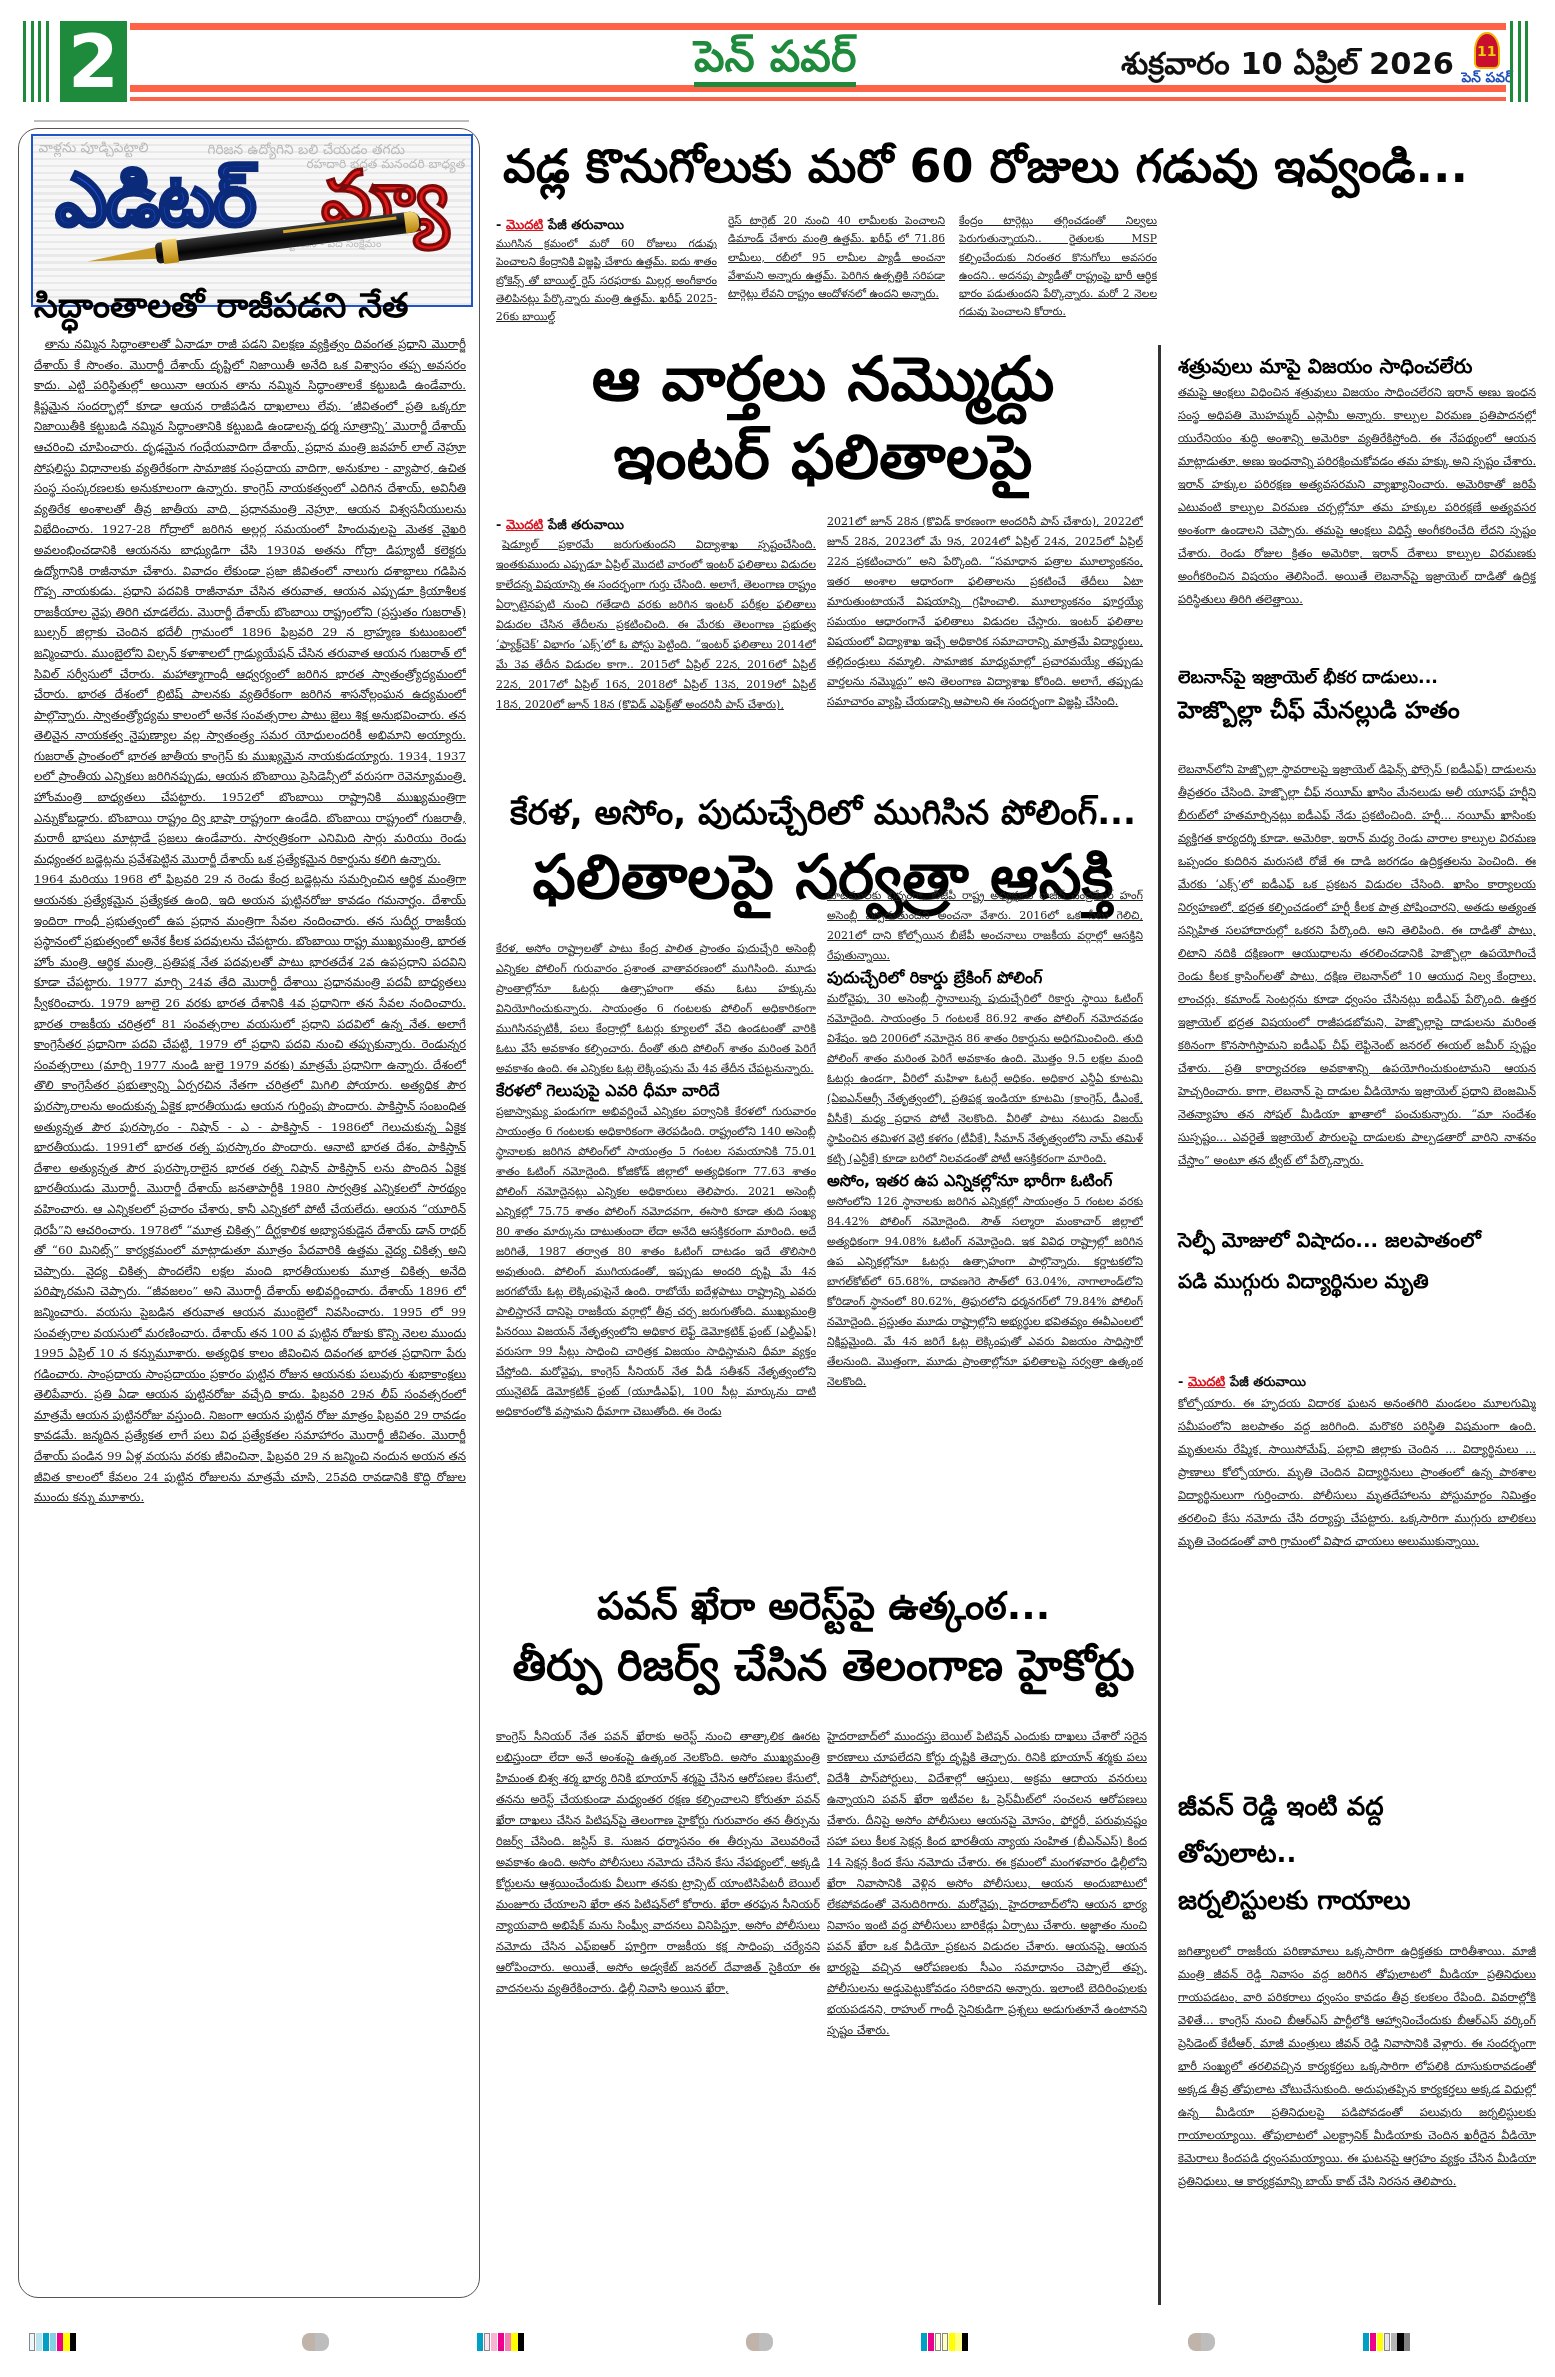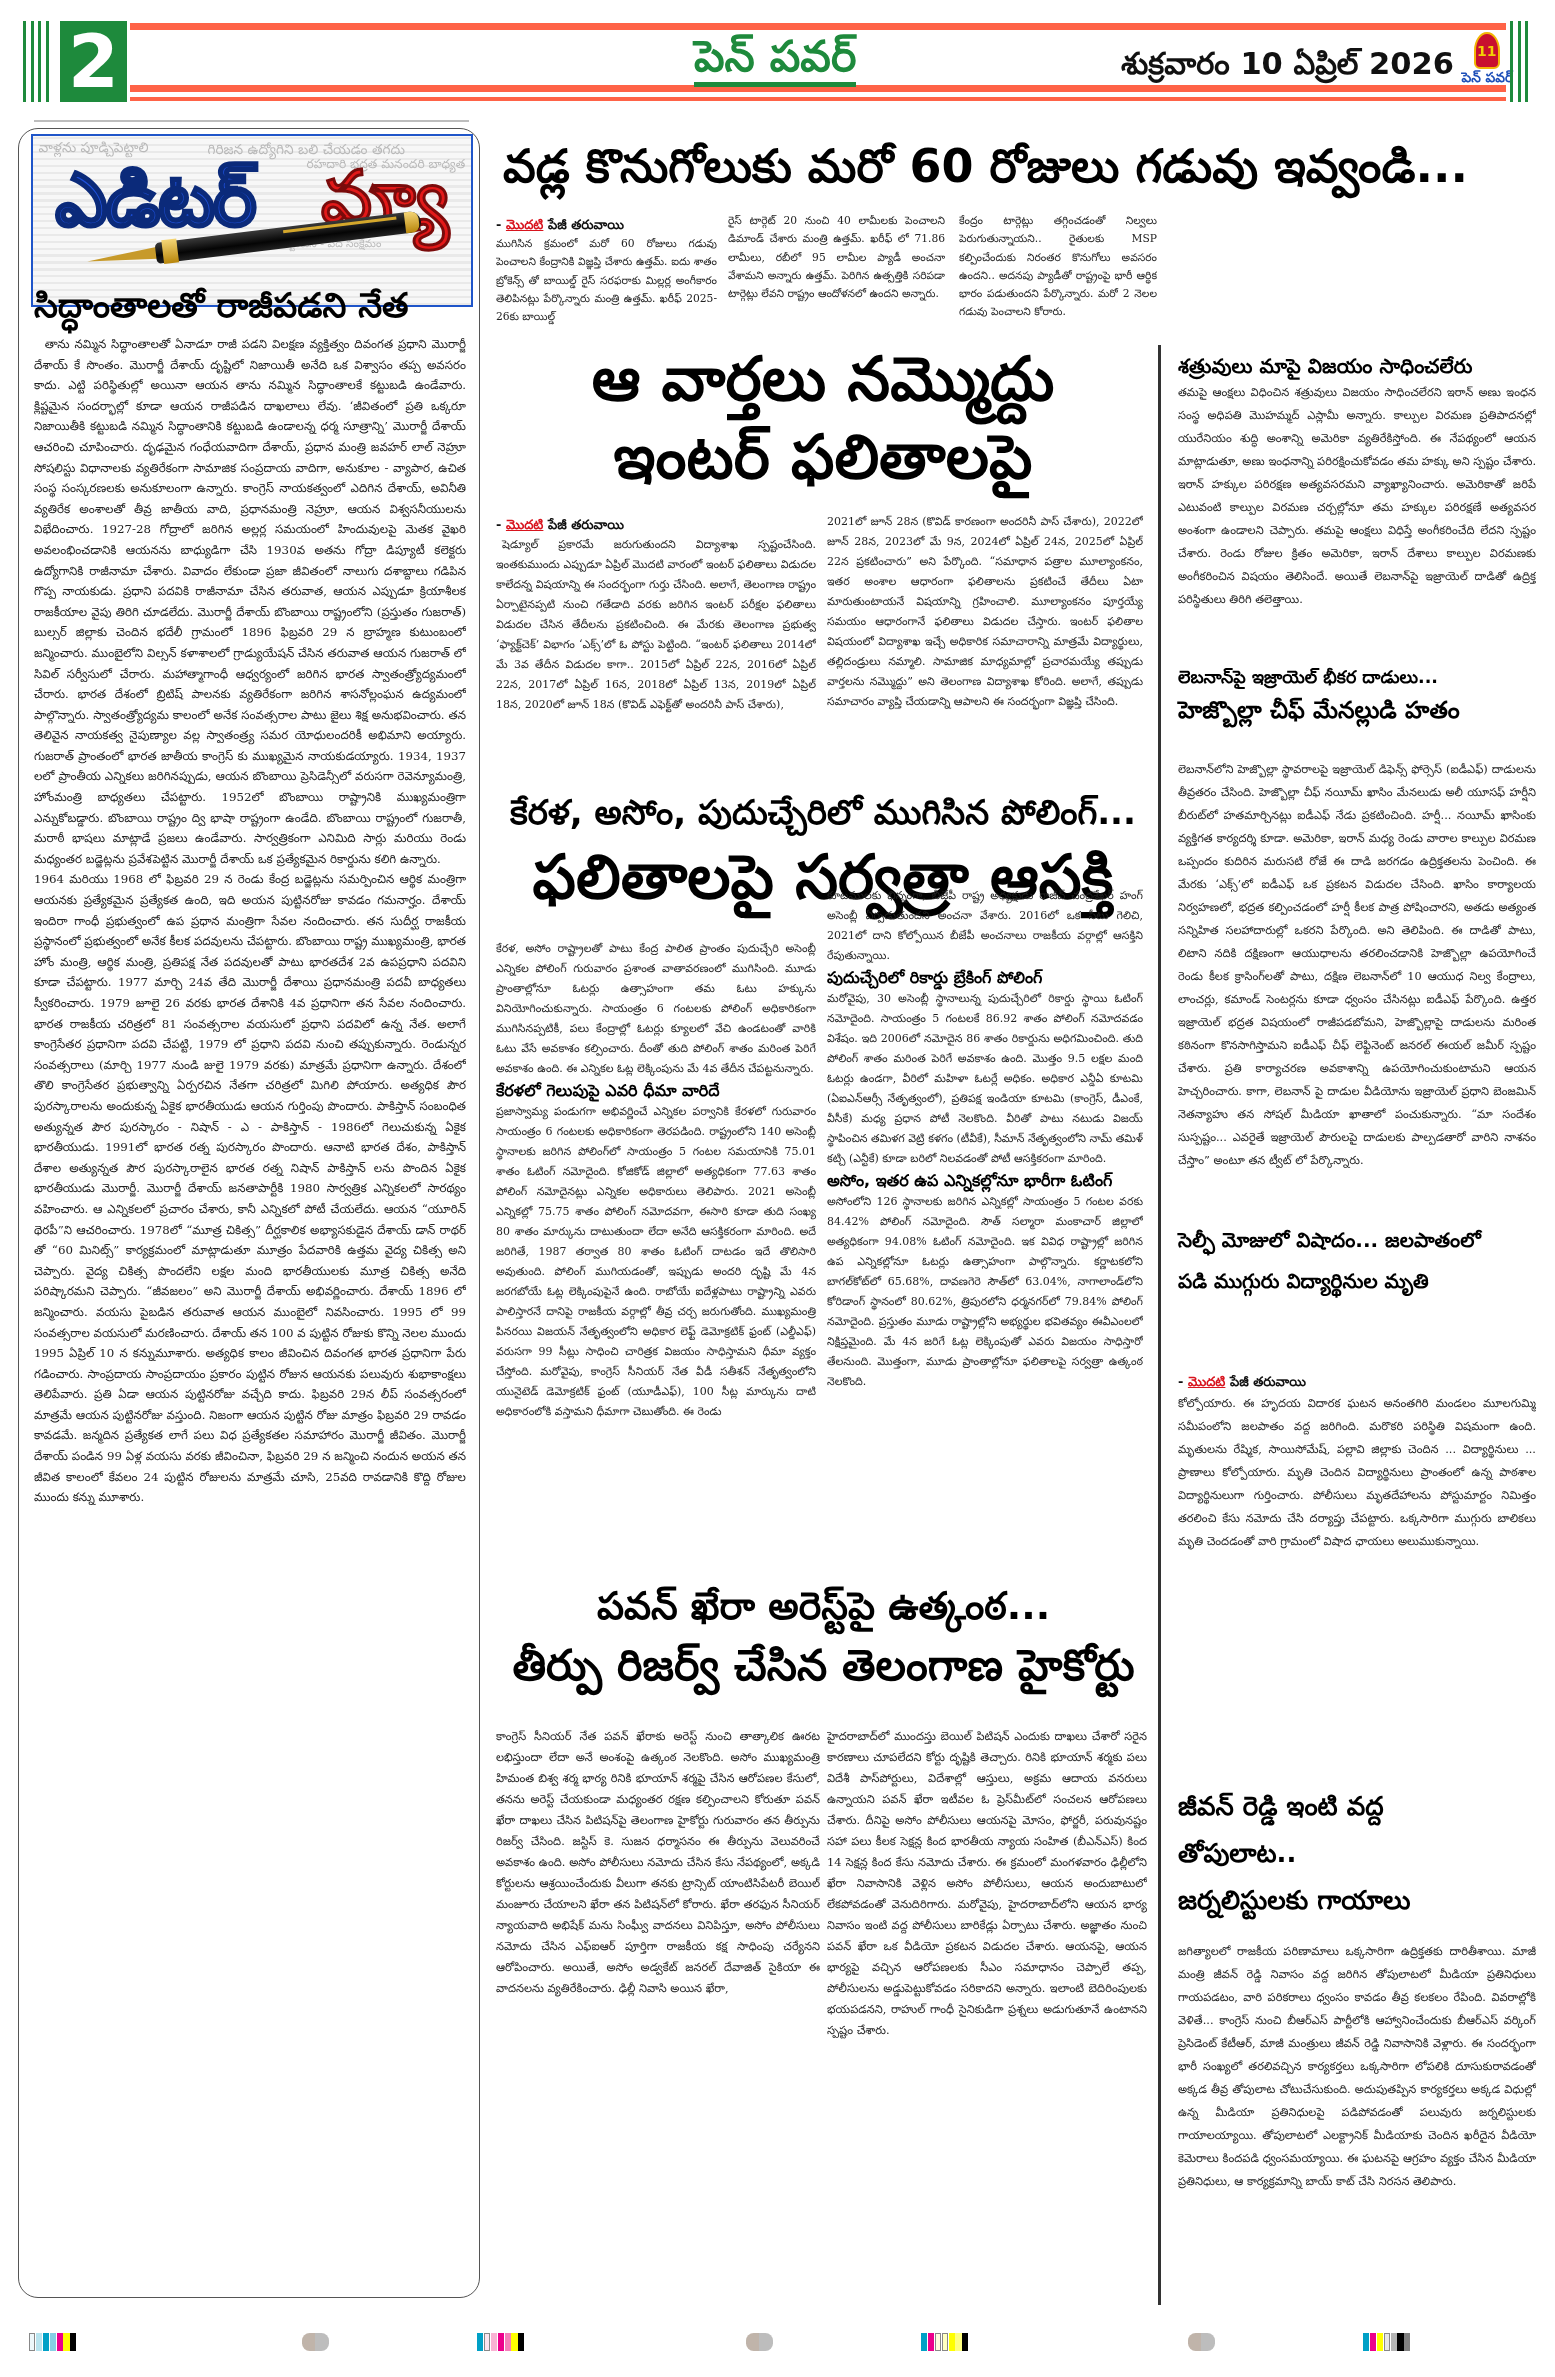--- a/index.html
+++ b/index.html
@@ -46,21 +46,21 @@
   .ev-pen { position: absolute; left: 53px; top: 90px; width: 335px; height: 29px; transform: rotate(-7deg); }
   .ev-pen .body { position: absolute; left: 69px; top: 4.6px; width: 267px; height: 21.3px; background: linear-gradient(#3a3a3a, #050505 60%, #222);
                   border-radius: 4.6px 10.7px 10.7px 4.6px; }
   .ev-pen .band { position: absolute; left: 76px; top: 3px; width: 15.2px; height: 24.4px; background: linear-gradient(#f5d676, #b8860b); }
   .ev-pen .clip { position: absolute; left: 198px; top: 7.6px; width: 114px; height: 3.8px; background: #d4a72c; }
   .ev-pen .cap { position: absolute; left: 320px; top: 4.6px; width: 13.7px; height: 21.3px; background: linear-gradient(#f5d676, #b8860b); border-radius: 0 7.6px 7.6px 0; }
   .ev-pen .nib { position: absolute; left: 0; top: 9.1px; width: 0; height: 0; border-top: 6.1px solid transparent; border-bottom: 6.1px solid transparent; border-right: 70px solid #c79a2a; }
 
   
   .hl { font-family: "DejaVu Sans", sans-serif; font-weight: bold; color: #000; }
-  .body-text { font-family: "DejaVu Serif", serif; font-size: 11.8px; line-height: 20.6px; text-align: justify; color: #222; }
+  .body-text { font-family: "DejaVu Serif", serif; font-size: 11.8px; line-height: 20.6px; text-align: justify; color: #222; text-decoration: underline; }
   .kicker { font-size: 13px; font-weight: bold; line-height: 20px; color: #111; }
   .kicker .red { color: #d8141e; text-decoration: underline; }
   .subhead { font-weight: bold; font-size: 16px; line-height: 23px; color: #000; }
 
   .abs { position: absolute; }
   .col { position: absolute; overflow: hidden; }
 
   
   .colorbar { position: absolute; top: 2333px; height: 18.3px; display: flex; gap: 0.8px; }
   .colorbar span { display: block; width: 6.1px; height: 18.3px; }

